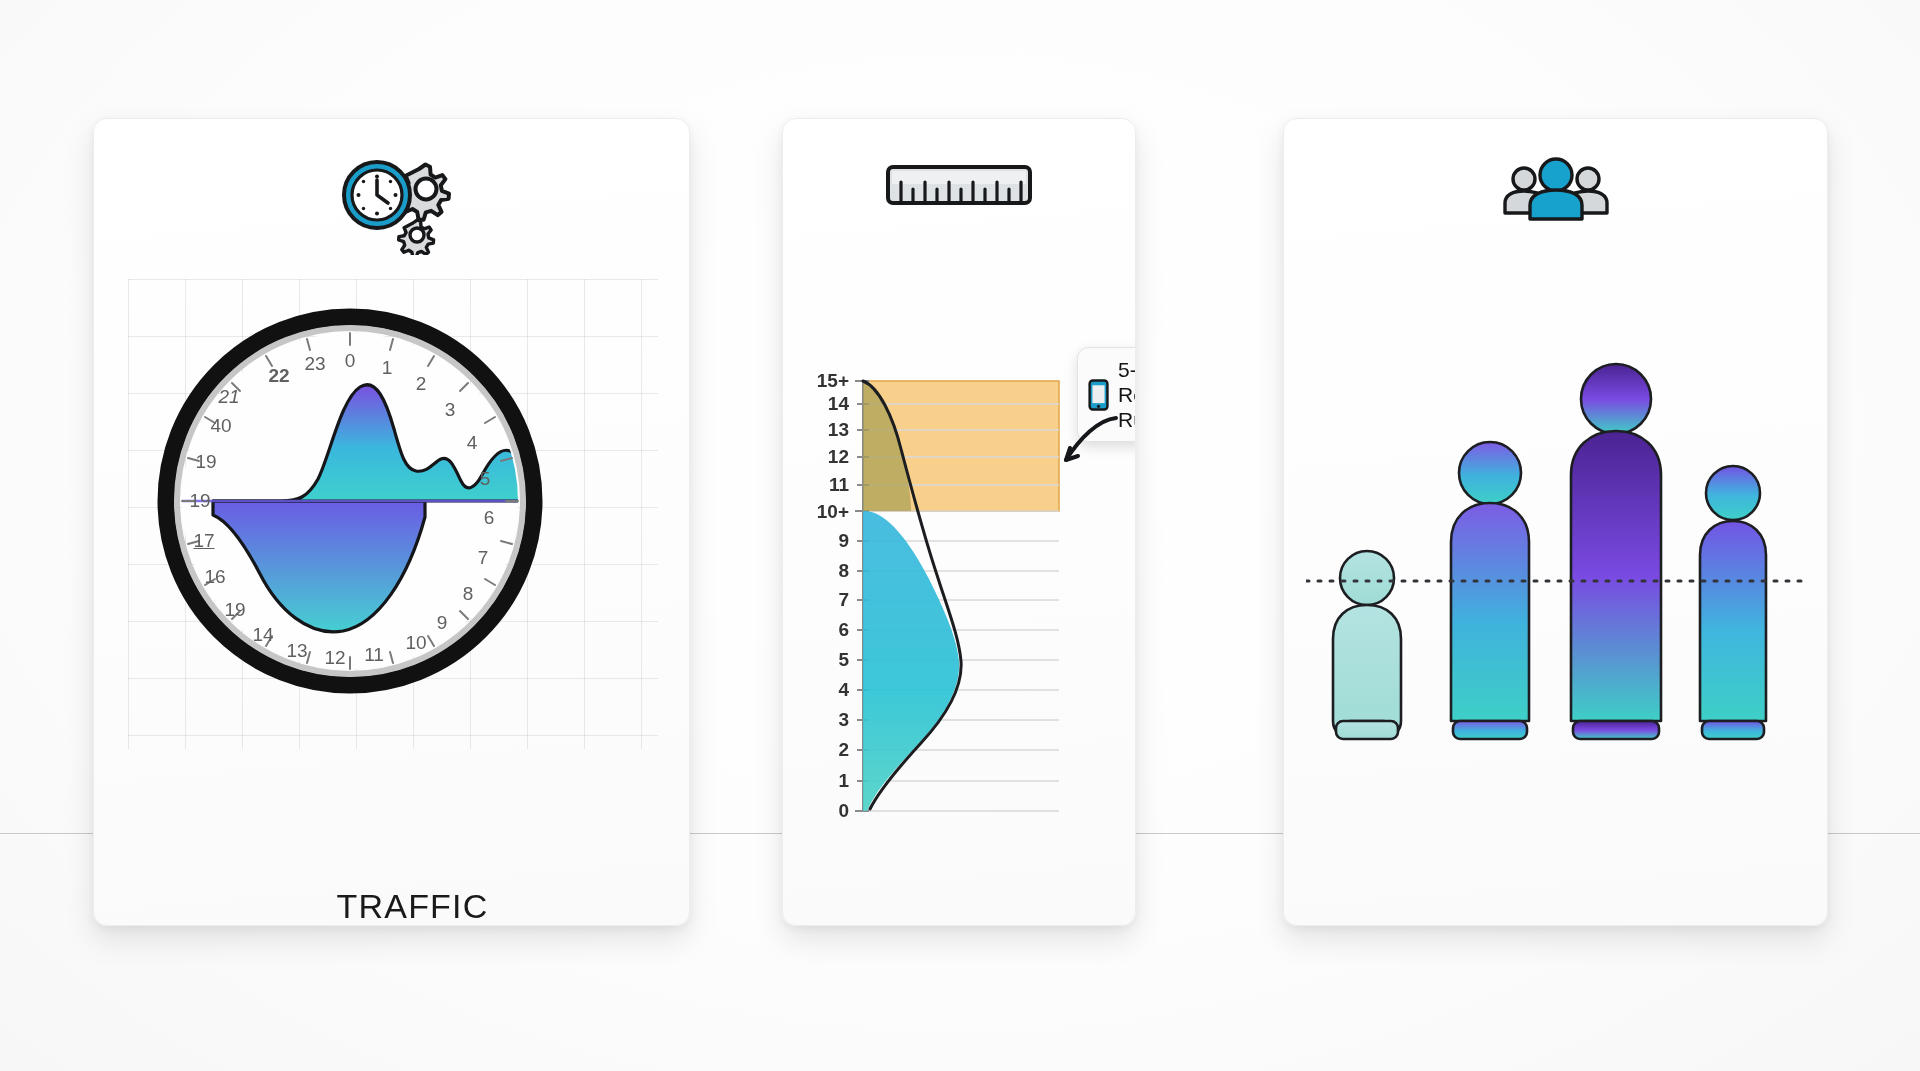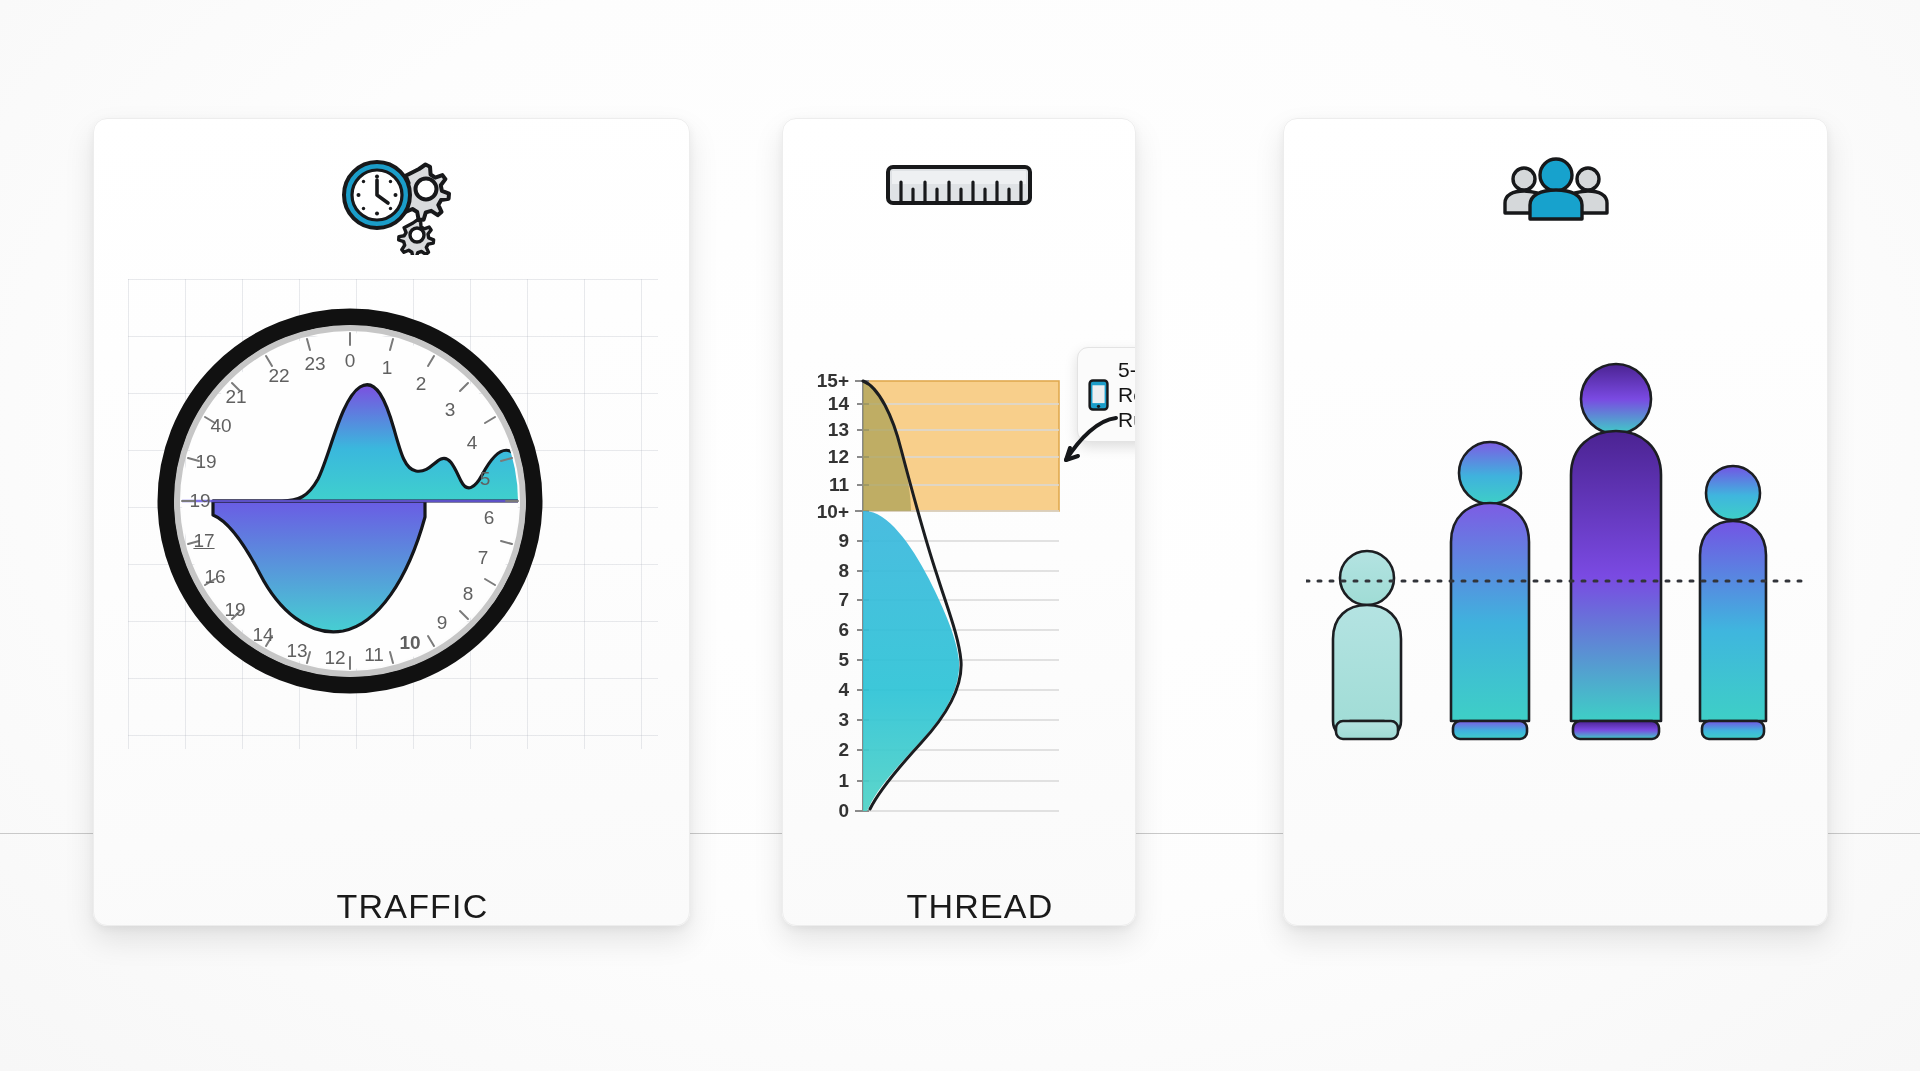--- a/index.html
+++ b/index.html
@@ -224,33 +224,33 @@
       <div class="tick-label" style="left:222px; top:82px;">0</div>
       <div class="tick-label" style="left:259px; top:89px;">1</div>
       <div class="tick-label" style="left:293px; top:105px;">2</div>
       <div class="tick-label" style="left:322px; top:131px;">3</div>
       <div class="tick-label" style="left:344px; top:164px;">4</div>
       <div class="tick-label" style="left:357px; top:200px;">5</div>
       <div class="tick-label" style="left:361px; top:239px;">6</div>
       <div class="tick-label" style="left:355px; top:279px;">7</div>
       <div class="tick-label" style="left:340px; top:315px;">8</div>
       <div class="tick-label" style="left:314px; top:344px;">9</div>
-      <div class="tick-label" style="left:282px; top:364px;font-weight:bold;">10</div>
+      <div class="tick-label" style="left:288px; top:364px;">10</div>
       <div class="tick-label" style="left:246px; top:376px;">11</div>
       <div class="tick-label" style="left:207px; top:379px;">12</div>
       <div class="tick-label" style="left:169px; top:372px;">13</div>
       <div class="tick-label" style="left:135px; top:356px;">14</div>
       <div class="tick-label" style="left:107px; top:331px;">19</div>
       <div class="tick-label" style="left:87px;  top:298px;">16</div>
       <div class="tick-label" style="left:76px;  top:262px;text-decoration:underline;">17</div>
       <div class="tick-label" style="left:72px;  top:222px;">19</div>
       <div class="tick-label" style="left:78px;  top:183px;">19</div>
       <div class="tick-label" style="left:93px;  top:147px;">40</div>
-      <div class="tick-label" style="left:108px; top:118px;">21</div>
-      <div class="tick-label" style="left:151px; top:97px;">22</div>
+      <div class="tick-label" style="left:101px; top:118px;font-style:italic;">21</div>
+      <div class="tick-label" style="left:151px; top:97px;font-weight:bold;">22</div>
       <div class="tick-label" style="left:187px; top:85px;">23</div>
     </div>
 
     <div class="card-title" style="top:765px;">
       <span>TRAFFIC</span>
       
     </div>
   </div>
 
   <div class="card card-2">
@@ -375,24 +375,20 @@
       </svg>
       <div class="tooltip-text">5-Reply
 Rule</div>
     </div>
 
     <svg style="position:absolute; left:253px; top:293px;" width="86" height="70" viewBox="0 0 86 70">
       <path d="M80 6 C62 8 44 26 30 48" fill="none" stroke="#15171a" stroke-width="4" stroke-linecap="round"></path>
       <path d="M30 48 L42 44 M30 48 L34 36" fill="none" stroke="#15171a" stroke-width="4" stroke-linecap="round"></path>
     </svg>
 
-    <div class="card-title" style="top:765px;">
-      <span>THREAD</span>
-      
-    </div>
   </div>
 
   <div class="card card-3">
 
     <div class="card-icon" style="top:38px;">
       <svg width="112" height="66" viewBox="0 0 112 66">
         <g stroke="#17181a" stroke-width="3.4" stroke-linejoin="round">
           <circle cx="24" cy="22" r="11" fill="#d5d8da"></circle>
           <path d="M5 56 V46 C5 38 13 34 24 34 C29 34 33 35 37 36 L37 56 Z" fill="#d5d8da"></path>
           <circle cx="88" cy="22" r="11" fill="#d5d8da"></circle>

